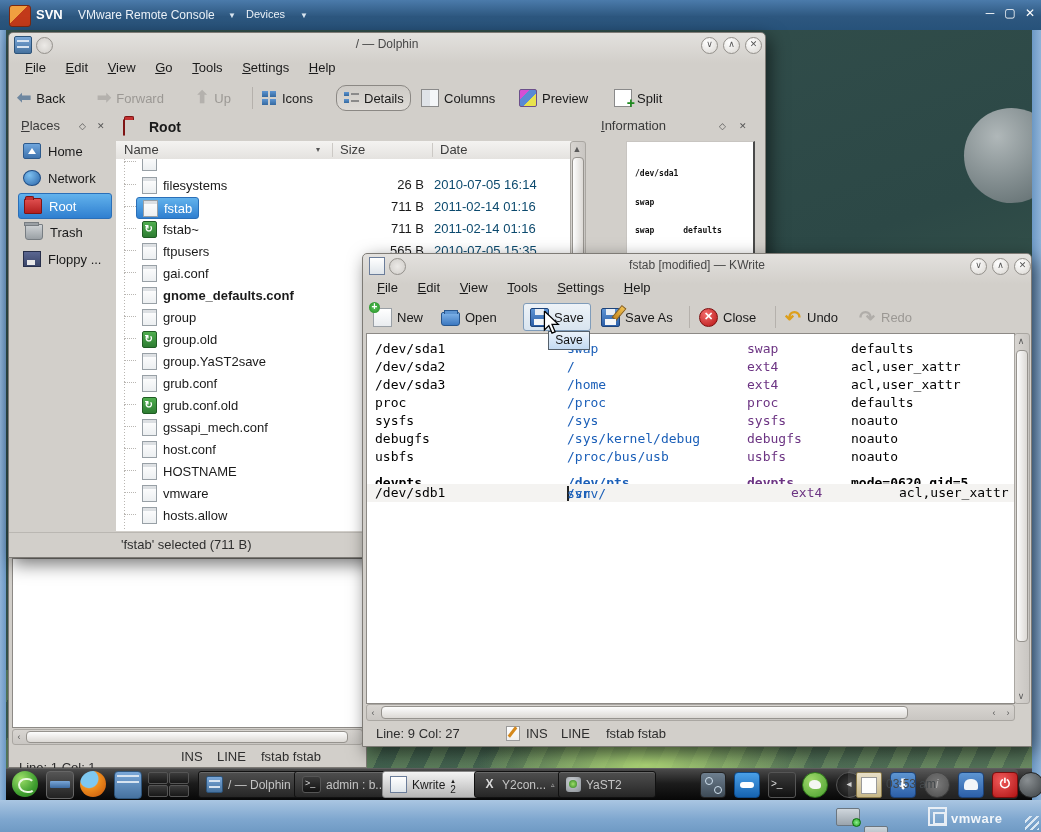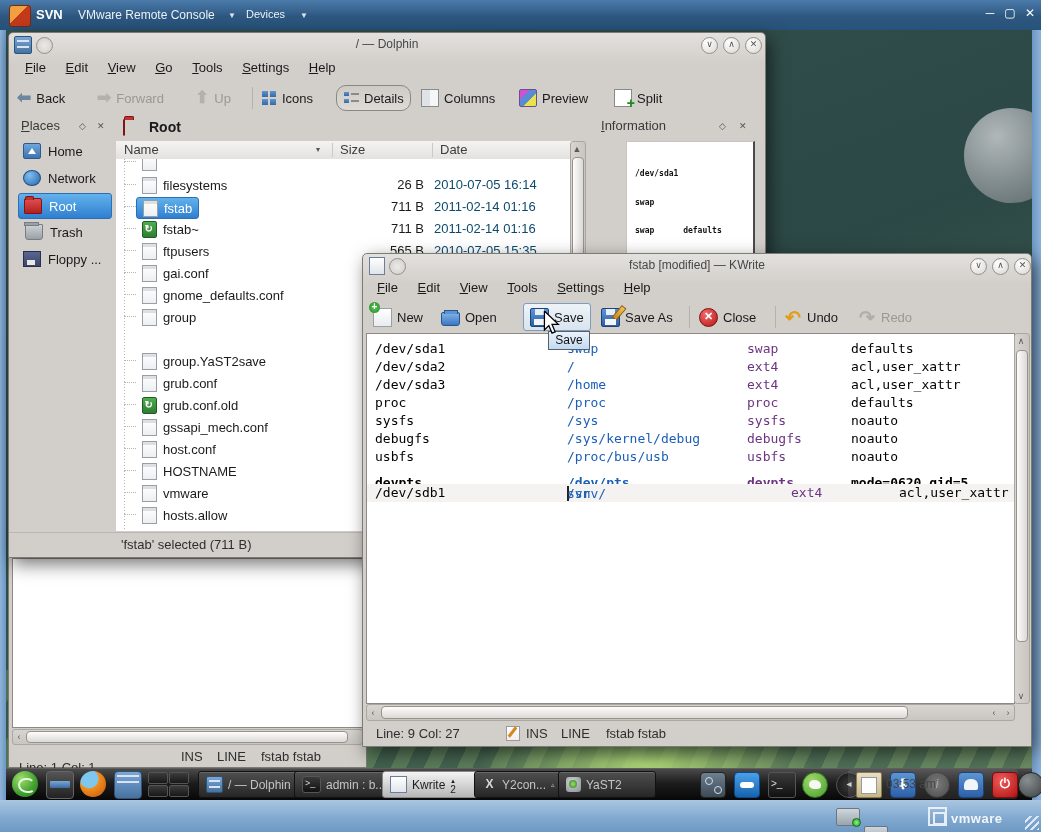--- a/index.html
+++ b/index.html
@@ -375,32 +375,39 @@
         <span class="fsize">565 B</span>
         <span class="fdate">2010-07-05 15:35</span>
       </div>
       <div class="frow" style="top:103px;">
         <span class="stub"></span>
         <div class="fname-wrap">
             <span class="file-icon" data-icon="document"></span>
             <span>gai.conf</span>
           </div>
       </div>
-      <div class="frow" style="top:125px;">
+      <div class="frow" style="top:125px;font-weight:bold;">
         <span class="stub"></span>
         <div class="fname-wrap">
             <span class="file-icon" data-icon="document"></span>
             <span>gnome_defaults.conf</span>
           </div>
       </div>
       <div class="frow" style="top:147px;">
         <span class="stub"></span>
         <div class="fname-wrap">
             <span class="file-icon" data-icon="document"></span>
             <span>group</span>
+          </div>
+      </div>
+      <div class="frow" style="top:169px;">
+        <span class="stub"></span>
+        <div class="fname-wrap">
+            <span class="file-icon" data-icon="backup"></span>
+            <span>group.old</span>
           </div>
       </div>
       <div class="frow" style="top:191px;">
         <span class="stub"></span>
         <div class="fname-wrap">
             <span class="file-icon" data-icon="document"></span>
             <span>group.YaST2save</span>
           </div>
       </div>
       <div class="frow" style="top:213px;">

